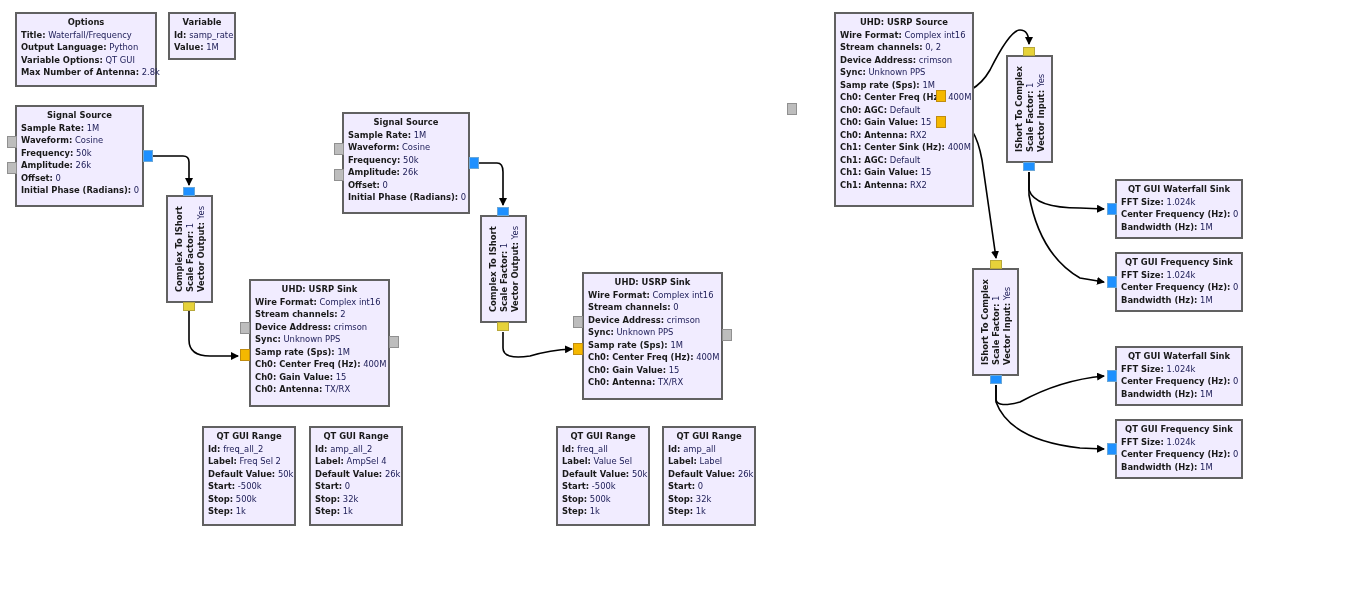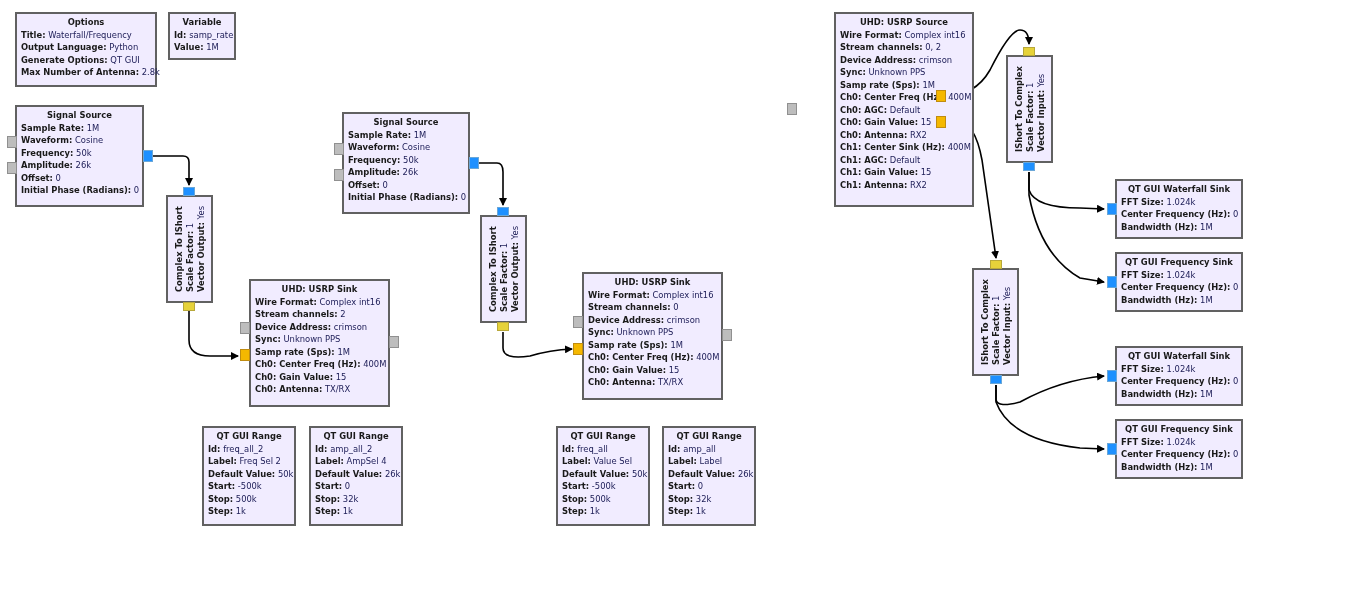--- a/index.html
+++ b/index.html
@@ -49,21 +49,21 @@
     <path d="M1029,172 L1029,190 Q1035,208 1080,208 L1104,209" stroke="#000" stroke-width="1.6" fill="none" marker-end="url(#arrow)"></path>
     <path d="M1029,172 L1029,195 Q1040,255 1080,278 L1104,282" stroke="#000" stroke-width="1.6" fill="none" marker-end="url(#arrow)"></path>
     <path d="M996,385 L996,400 Q998,408 1020,402 Q1060,380 1104,376" stroke="#000" stroke-width="1.6" fill="none" marker-end="url(#arrow)"></path>
     <path d="M996,385 L996,402 Q1010,440 1080,448 L1104,449" stroke="#000" stroke-width="1.6" fill="none" marker-end="url(#arrow)"></path>
   </svg>
 
   <div class="block" style="left:15px;top:12px;width:142px;height:75px;">
     <span class="title">Options</span>
     <span class="param"><span class="k">Title:</span> <span class="v">Waterfall/Frequency</span></span>
     <span class="param"><span class="k">Output Language:</span> <span class="v">Python</span></span>
-    <span class="param"><span class="k">Generate Options:</span> <span class="v">QT GUI</span></span>
+    <span class="param"><span class="k">Variable Options:</span> <span class="v">QT GUI</span></span>
     <span class="param"><span class="k">Max Number of Antenna:</span> <span class="v">2.8k</span></span>
   </div>
 
   <div class="block" style="left:168px;top:12px;width:68px;height:48px;">
     <span class="title">Variable</span>
     <span class="param"><span class="k">Id:</span> <span class="v">samp_rate</span></span>
     <span class="param"><span class="k">Value:</span> <span class="v">1M</span></span>
   </div>
 
   <div class="block" style="left:15px;top:105px;width:129px;height:102px;">

